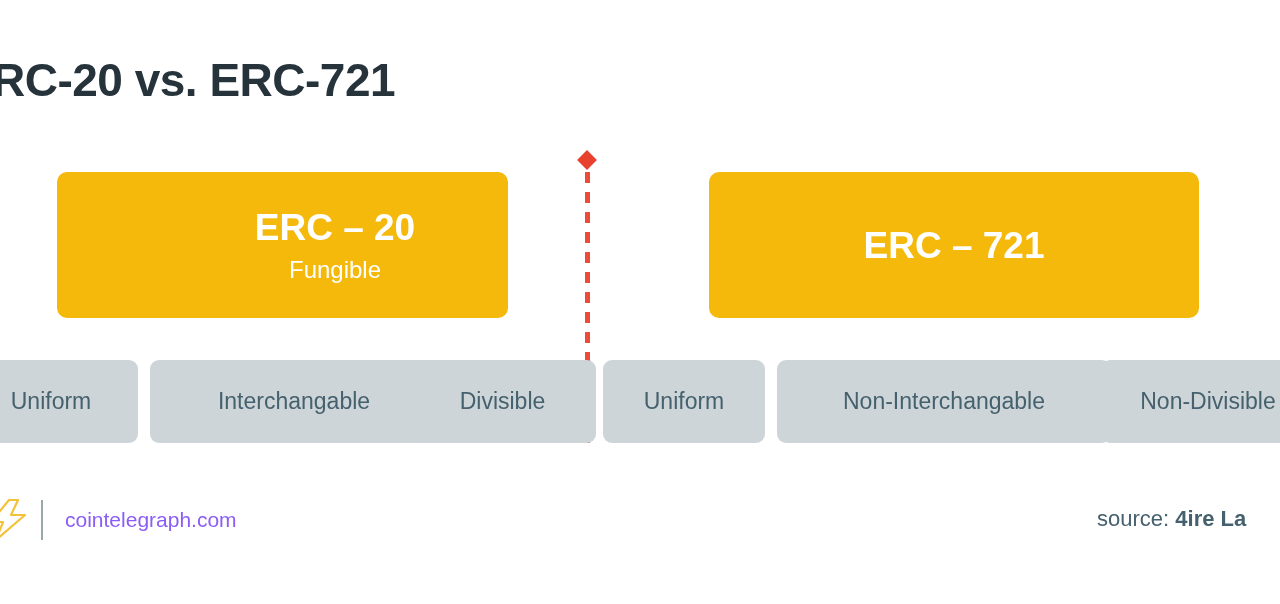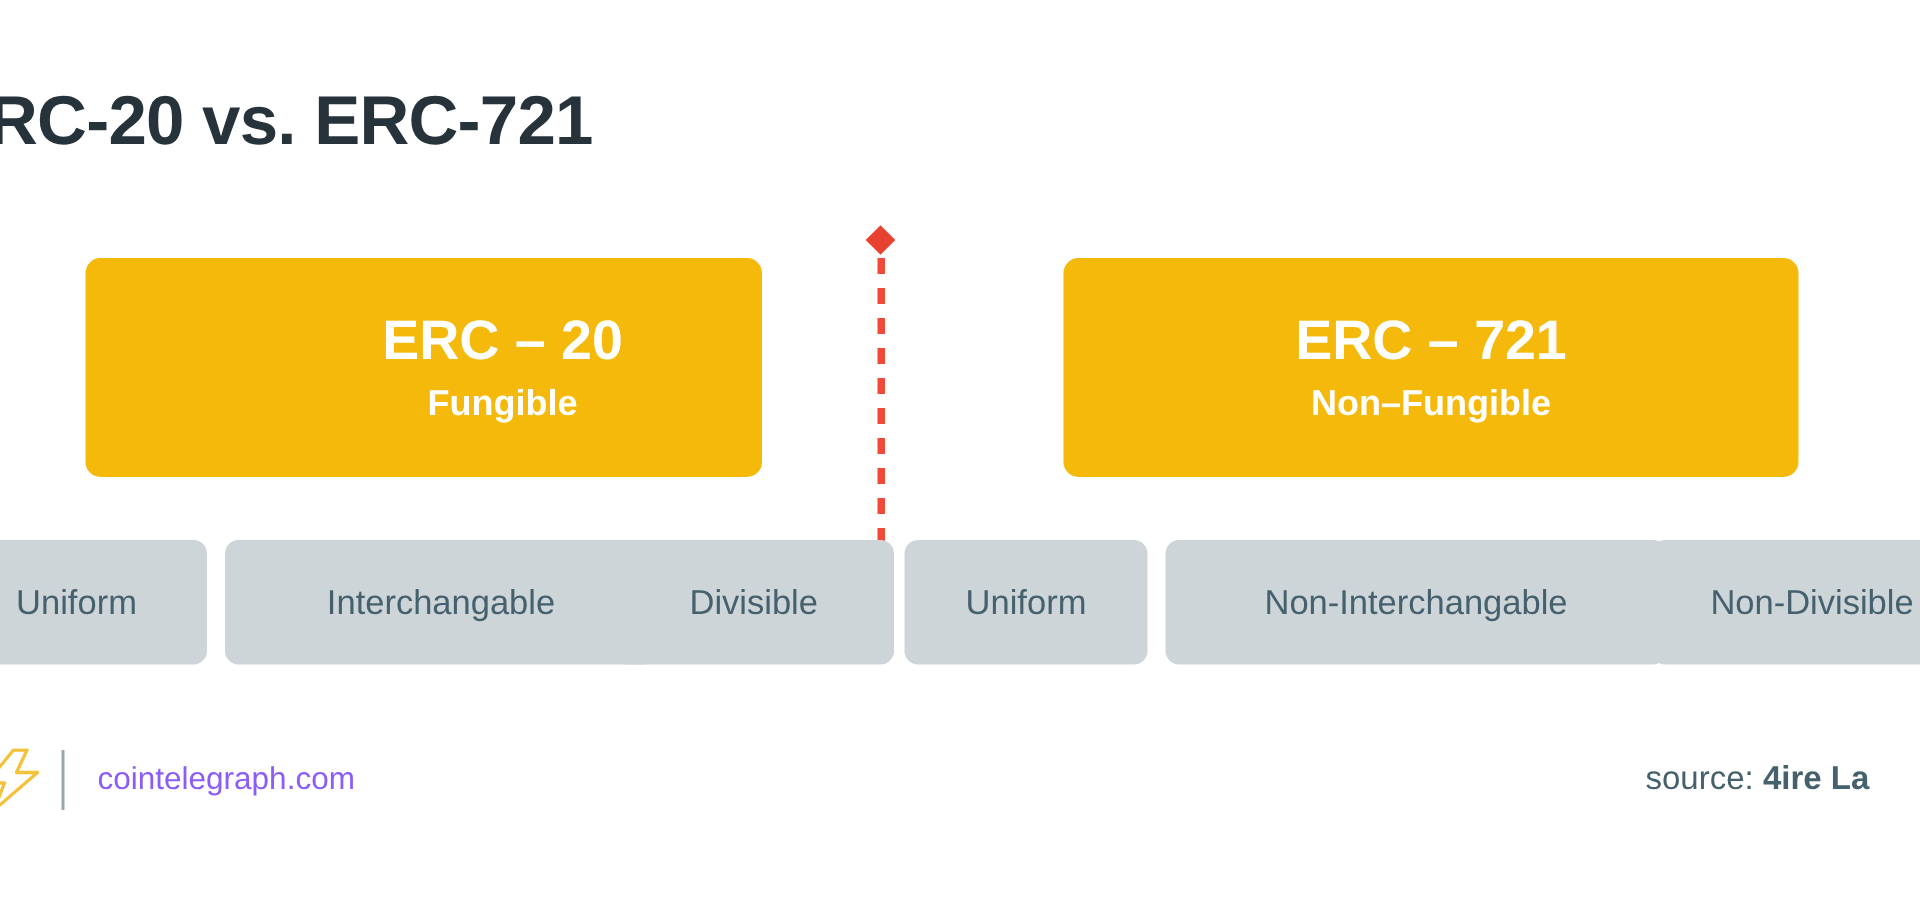--- a/index.html
+++ b/index.html
@@ -91,21 +91,21 @@
   .card-left .card-inner { padding-left: 105px; }
 
   .card-title {
     font-size: 37px;
     font-weight: bold;
     line-height: 1.0;
     letter-spacing: 0px;
   }
   .card-sub {
     font-size: 24px;
-    font-weight: bold;
+    font-weight: normal;
     line-height: 1.0;
     margin-top: 12px;
   }
 
   
   .pill {
     position: absolute;
     top: 360px;
     height: 83px;
     background: #ced5d8;
@@ -183,21 +183,20 @@
   <div class="card card-left">
     <div class="card-inner">
       <div class="card-title">ERC – 20</div>
       <div class="card-sub">Fungible</div>
     </div>
   </div>
 
   <div class="card card-right">
     <div class="card-inner">
       <div class="card-title">ERC – 721</div>
-      <div class="card-sub">Non–Fungible</div>
     </div>
   </div>
 
   <div class="pill pill-l0">Uniform</div>
   <div class="pill pill-l1">Interchangable</div>
   <div class="pill pill-l2">Divisible</div>
 
   <div class="pill pill-r0">Uniform</div>
   <div class="pill pill-r1">Non-Interchangable</div>
   <div class="pill pill-r2">Non-Divisible</div>

